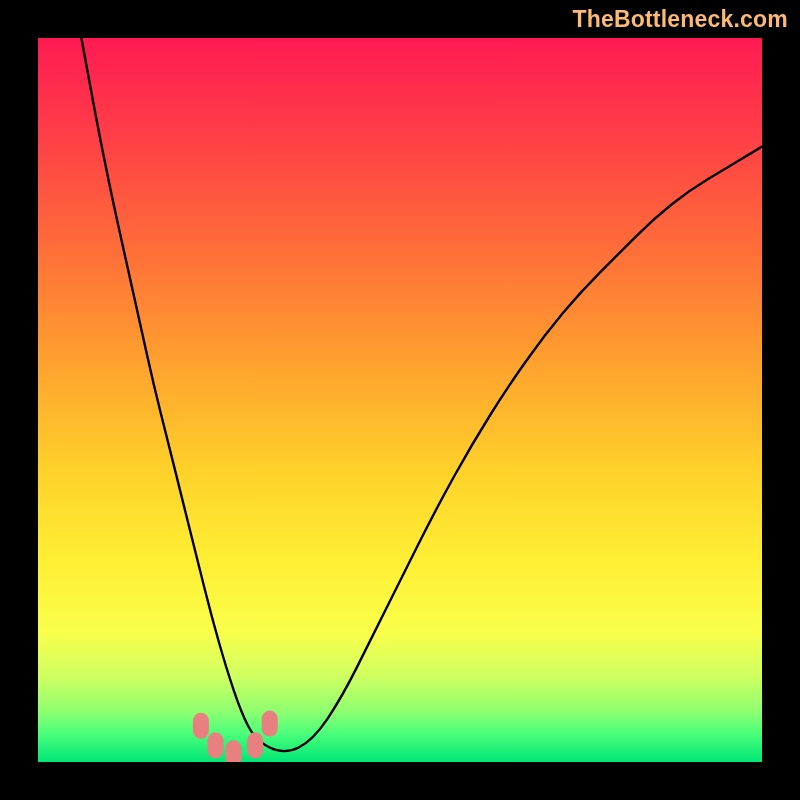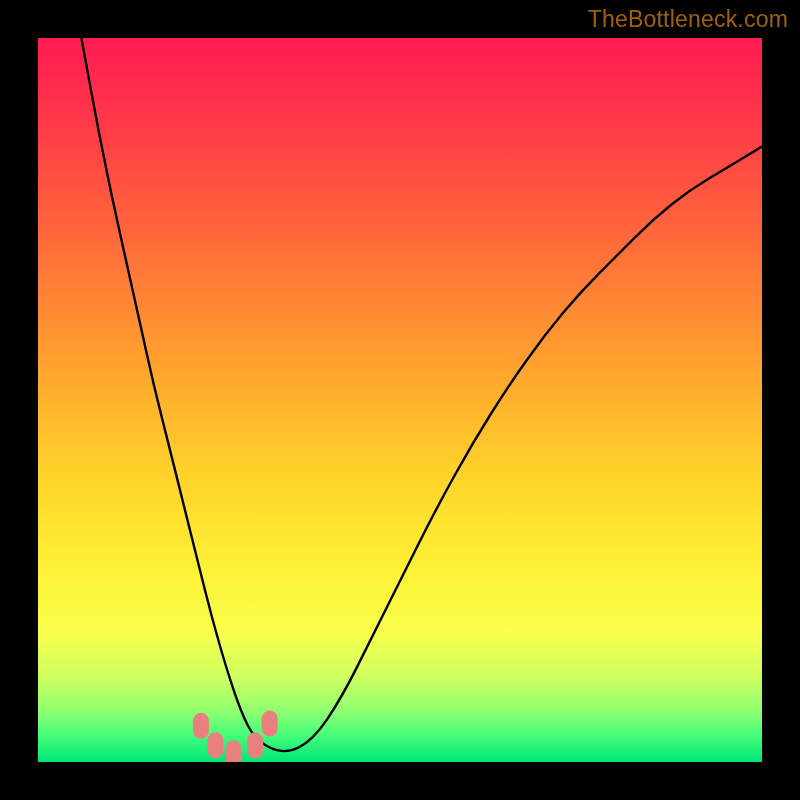--- a/index.html
+++ b/index.html
@@ -47,22 +47,22 @@
     top: 0;
     width: 724px;
     height: 724px;
     pointer-events: none;
   }
   .watermark {
     position: absolute;
     top: 6px;
     right: 12px;
     font-size: 23px;
-    font-weight: 400;
-    color: #a16207;
+    font-weight: 700;
+    color: #fdba74;
     letter-spacing: 0.2px;
     user-select: none;
   }
 </style>
 </head>
 <body>
 
 <div class="frame">
   <div class="watermark">TheBottleneck.com</div>
   <div class="plot">

